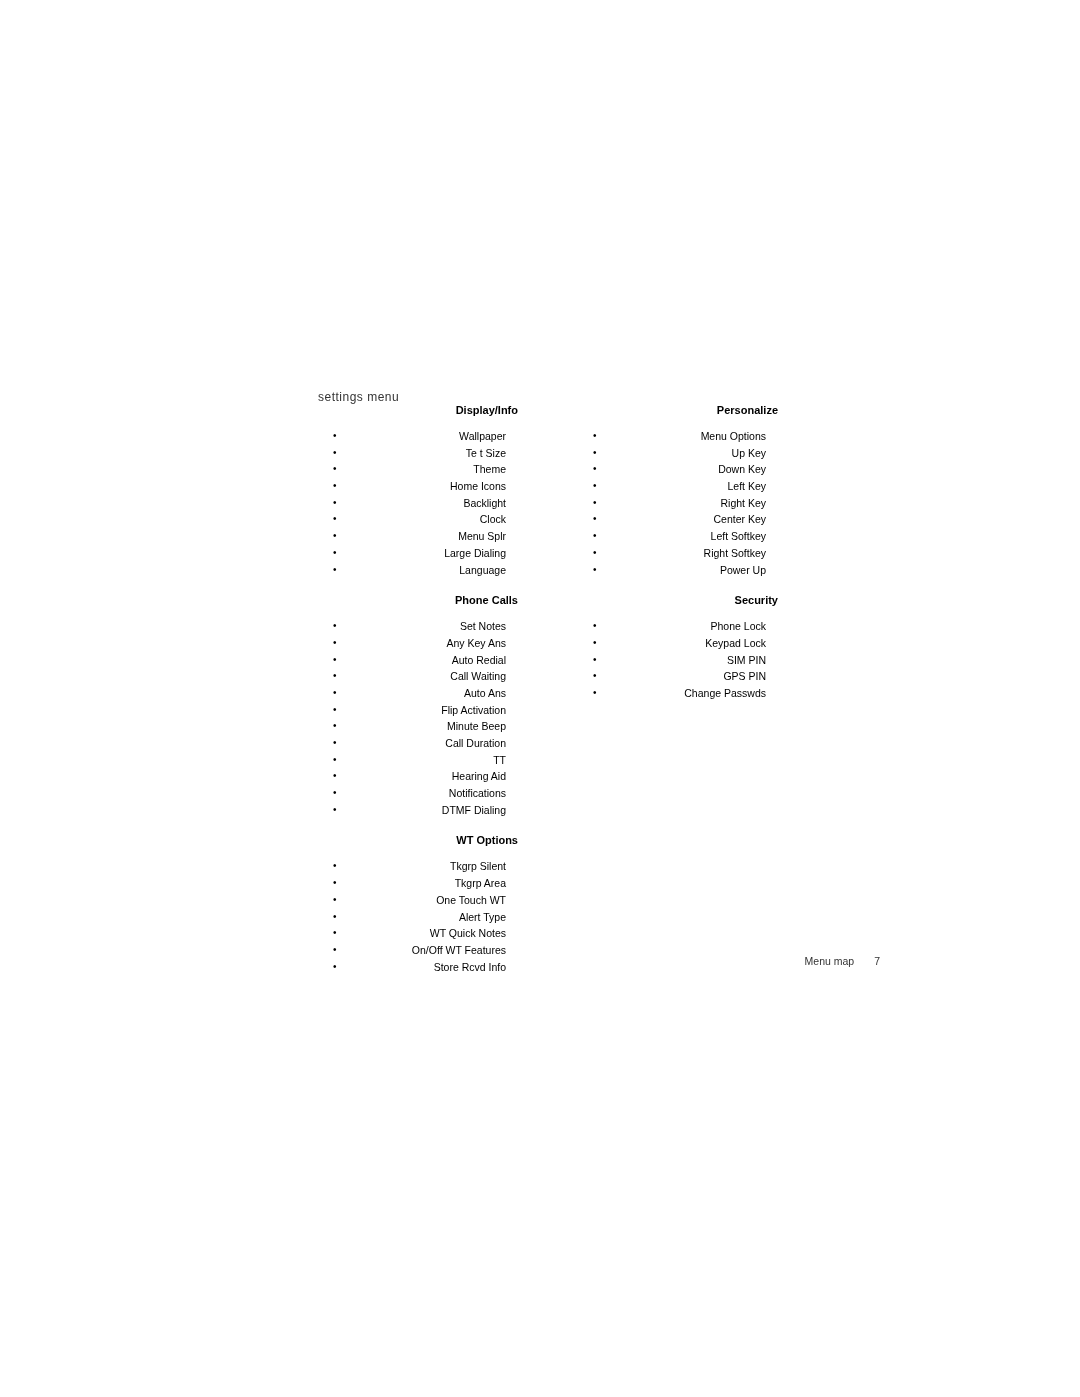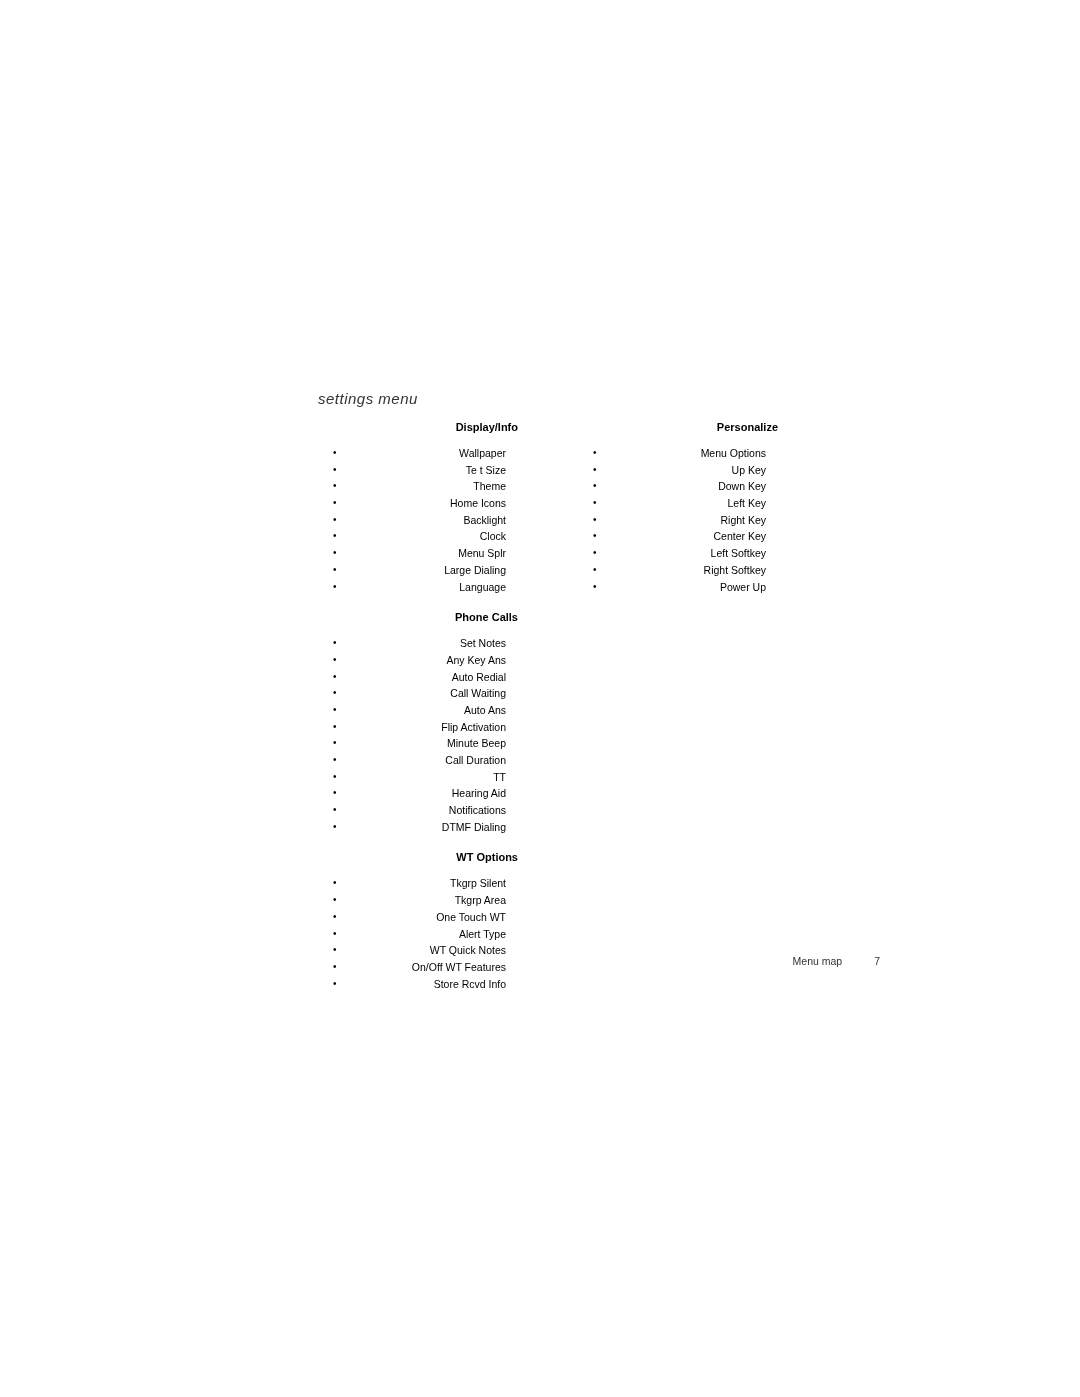--- a/index.html
+++ b/index.html
@@ -24,26 +24,24 @@
     }
 
     .content-area {
       position: absolute;
       top: 390px;
       left: 318px;
       width: 500px;
     }
 
     .page-title {
-      font-size: 15px;
+      font-size: 12px;
       font-weight: normal;
       color: #333333;
-      margin-bottom: 14px;
       letter-spacing: 0.5px;
-      font-style: italic;
     }
 
     .columns-wrapper {
       display: flex;
       gap: 60px;
       align-items: flex-start;
       text-align: right;
     }
 
     .left-column {
@@ -90,21 +88,21 @@
     .footer-area {
       position: absolute;
       bottom: 430px;
       right: 200px;
       font-size: 10.5px;
       color: #333333;
     }
 
     .footer-text {
       display: flex;
-      gap: 32px;
+      gap: 20px;
       align-items: flex-start;
     }
 
     .footer-label {
       font-size: 10.5px;
       color: #333333;
     }
 
     .footer-number {
       font-size: 10.5px;
@@ -181,20 +179,30 @@
             <li>Left Key</li>
             <li>Right Key</li>
             <li>Center Key</li>
             <li>Left Softkey</li>
             <li>Right Softkey</li>
             <li>Power Up</li>
           </ul>
         </div>
 
 
+        <div class="section">
+          <div class="section-title">Security</div>
+          <ul class="bullet-list">
+            <li>Phone Lock</li>
+            <li>Keypad Lock</li>
+            <li>SIM PIN</li>
+            <li>GPS PIN</li>
+            <li>Change Passwds</li>
+          </ul>
+        </div>
       </div>
 
     </div>
   </div>
 
   <div class="footer-area">
     <div class="footer-text">
       <span class="footer-label">Menu map</span>
       <span class="footer-number">7</span>
     </div>

